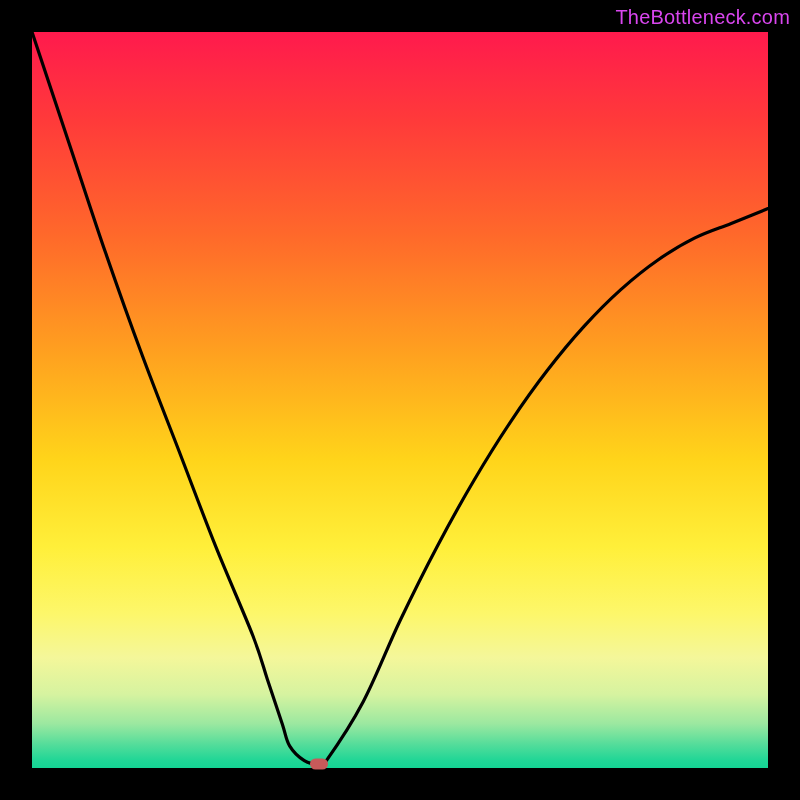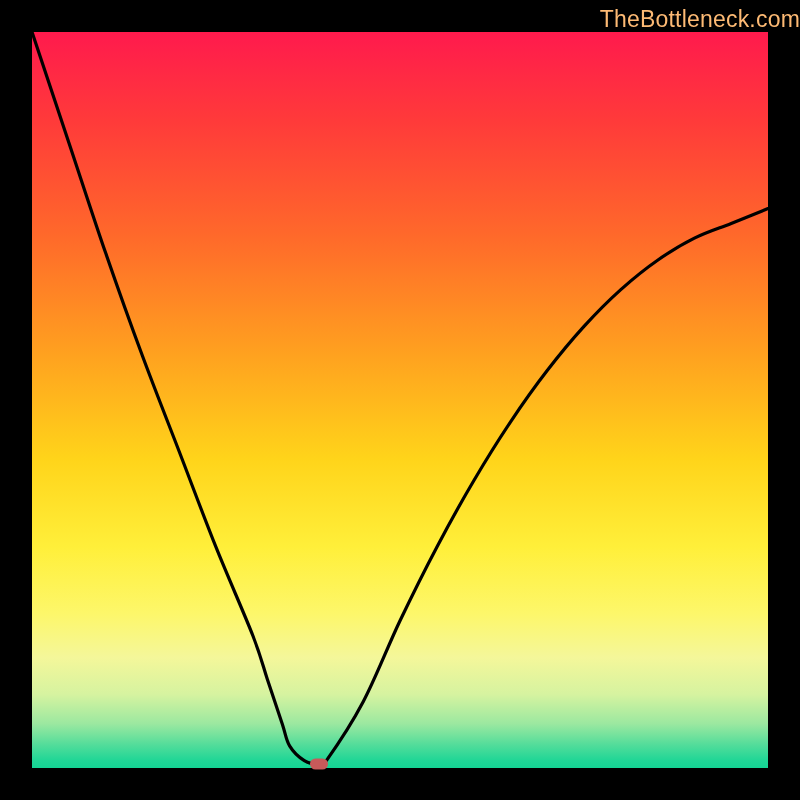--- a/index.html
+++ b/index.html
@@ -36,24 +36,24 @@
       #d6f3a0 90%,
       #9be8a0 94%,
       #4fdc9a 97%,
       #1fd696 99%,
       #14d494 100%
     );
   }
   .attribution {
     position: absolute;
     top: 6px;
-    right: 0;
+    right: 10px;
     font-family: Arial, Helvetica, sans-serif;
-    font-size: 23px;
-    color: #fdba74;
+    font-size: 20px;
+    color: #d946ef;
     letter-spacing: 0.2px;
     user-select: none;
   }
   svg.curve {
     position: absolute;
     left: 0;
     top: 0;
   }
   .marker {
     position: absolute;

